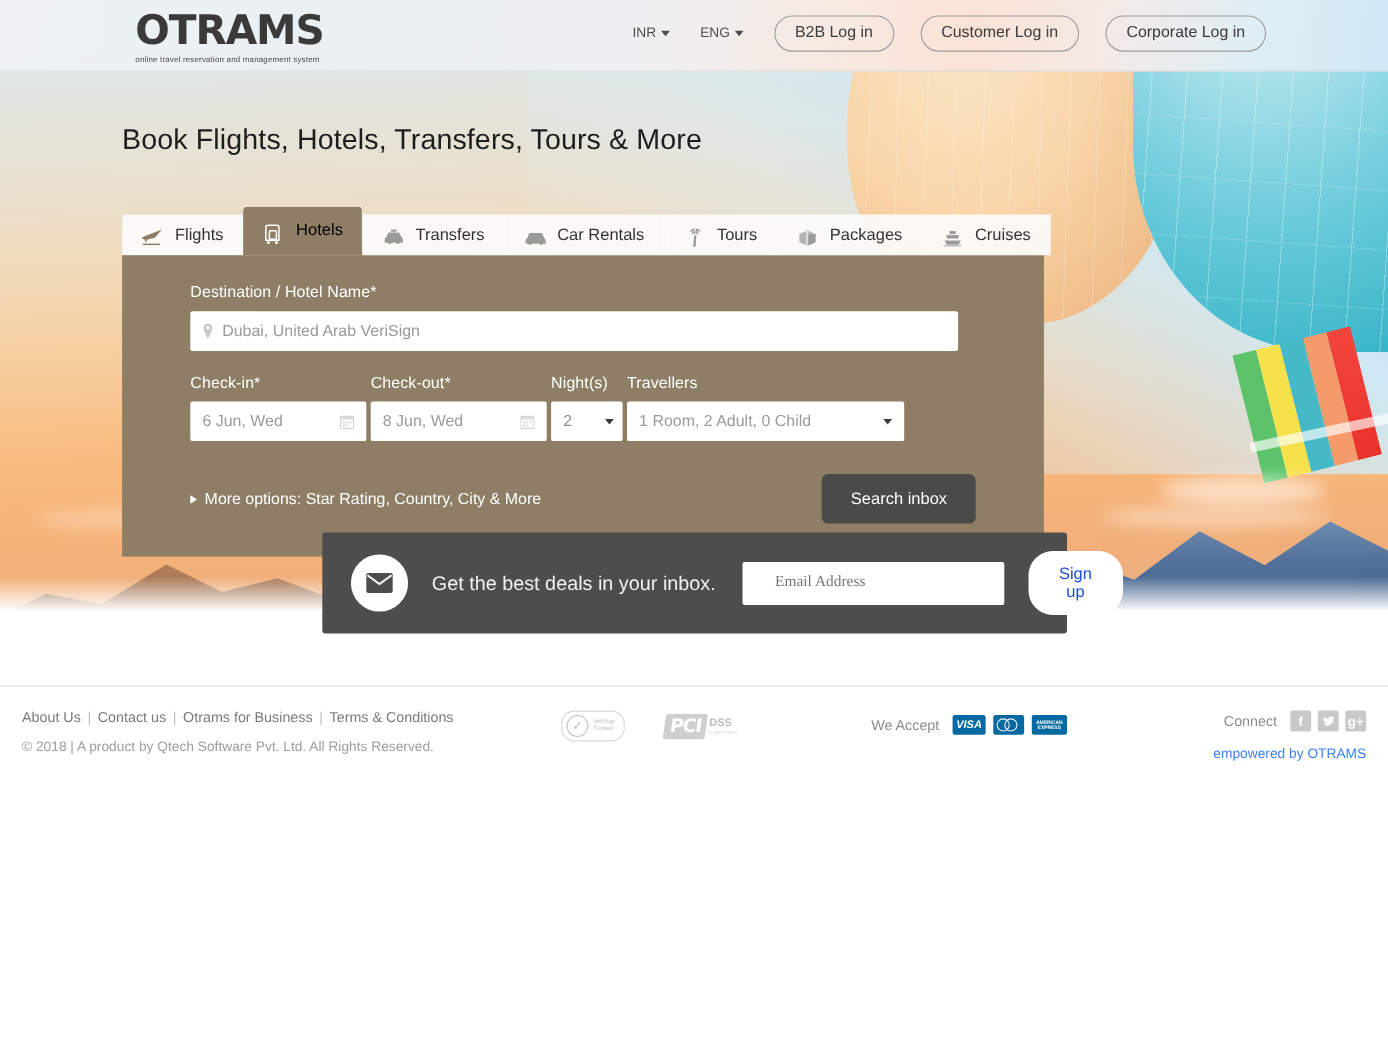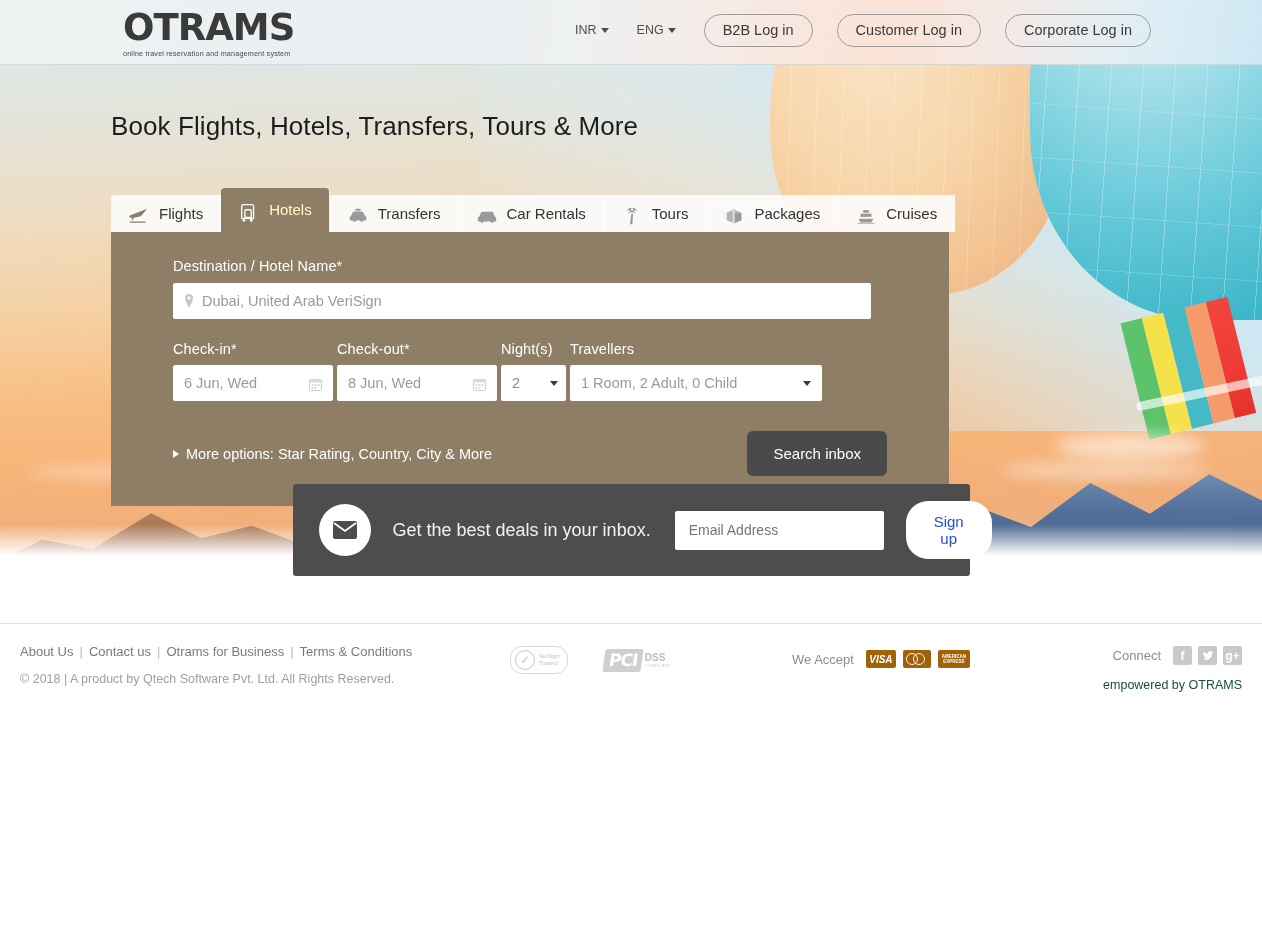--- a/index.html
+++ b/index.html
@@ -145,21 +145,21 @@
   .tab {
     display: flex; align-items: flex-start; gap: 9px;
     padding: 10px 17px 11px 17px; height: 37px;
     background: rgba(252,252,252,.90);
     color: #333; font-size: 15px; cursor: pointer;
     border-right: 1px solid rgba(255,255,255,.85);
     white-space: nowrap;
   }
   .tab:first-child { border-radius: 4px 0 0 0; }
   .tab.active {
-    background: #8d7e65; color: #fef9c3; height: 44px;
+    background: #8d7e65; color: #000000; height: 44px;
     border-radius: 4px 4px 0 0; padding-top: 13px;
   }
   .tab .ico { width: 22px; height: 22px; display:block; flex:0 0 22px; }
   .tab .ico svg { display:block; width:22px; height:22px; }
 
   
   .panel {
     background: #8d7e65; padding: 26px 62px 30px 62px;
     width: 838px;
   }
@@ -200,22 +200,22 @@
     background:#4d4d4d; border-radius: 3px;
     height: 92px; display:flex; align-items:center; padding: 0 26px;
   }
   .mailcircle {
     width: 52px; height: 52px; border-radius: 50%; background:#fff;
     display:flex; align-items:center; justify-content:center; flex: 0 0 52px;
   }
   .nl-text { color:#f1f1f1; font-size: 18px; margin-left: 22px; white-space:nowrap; }
   .email-input {
     margin-left: 24px; width: 285px; height: 39px; background:#fff; border:none;
-    border-radius: 2px; padding: 0 14px; font-size: 14px; color:#8c8c8c;
-    font-family:Liberation Sans, sans-serif;
+    border-radius: 2px; padding: 0 30px; font-size: 14px; color:#8c8c8c;
+    font-family:Liberation Serif, serif;
   }
   .signup-btn {
     margin-left: 22px; background:#fff; color:#1d4ed8; border:none;
     border-radius: 22px; padding: 12px 28px; font-size: 15px; cursor:pointer;
     font-family:"Liberation Sans", sans-serif;
   }
 
   
   .footer {
     position: relative; margin-top: 47px;
@@ -243,32 +243,32 @@
   .pci-mark {
     background:#cfcfcf; color:#fff; font-weight:700; font-size:17px;
     padding: 1px 5px 2px 5px; border-radius:2px; letter-spacing:-1px;
     transform: skewX(-8deg); font-family:"DejaVu Sans", sans-serif;
   }
   .pci-dss { font-size:10px; font-weight:700; color:#bdbdbd; line-height:10px; }
   .pci-sub { font-size:4px; color:#cdcdcd; letter-spacing:.3px; }
 
   .accept { position:absolute; left: 772px; top: 6px; display:flex; align-items:center; gap:7px; }
   .accept .lbl { font-size: 13px; color:#8c8c8c; margin-right: 5px; }
-  .card { height: 18px; background:#a16207; border-radius:2px; display:flex; align-items:center; justify-content:center; color:#fff; }
+  .card { height: 18px; background:#0369a1; border-radius:2px; display:flex; align-items:center; justify-content:center; color:#fff; }
   .card-visa { width: 30px; font-size:10px; font-weight:700; font-style:italic; }
   .card-mc { width: 28px; position:relative; }
   .card-mc .o1, .card-mc .o2 { position:absolute; width:12px;height:12px;border-radius:50%;border:1.5px solid #f0f0f0; }
   .card-mc .o1 { left:3px; } .card-mc .o2 { left:10px; }
   .card-amex { width: 32px; font-size:4.5px; font-weight:700; text-align:center; line-height:5px; }
 
   .connect { position:absolute; right: 0; top: 2px; text-align:right; }
   .connect-row { display:flex; align-items:center; gap:6px; justify-content:flex-end; }
   .connect .lbl { font-size:13px; color:#8c8c8c; margin-right: 6px; }
   .soc { width:19px;height:19px;background:#c9c9c9;border-radius:2px; display:flex;align-items:center;justify-content:center;color:#fff;font-size:12px; font-weight:700; cursor:pointer; }
-  .empowered { margin-top: 13px; font-size: 12.5px; color:#14532d; cursor:pointer; }
+  .empowered { margin-top: 13px; font-size: 12.5px; color:#3b82f6; cursor:pointer; }
 </style>
 </head>
 <body>
 
 <div class="page">
 
   <div class="header">
     <div class="header-inner">
 
       <div class="logo">

